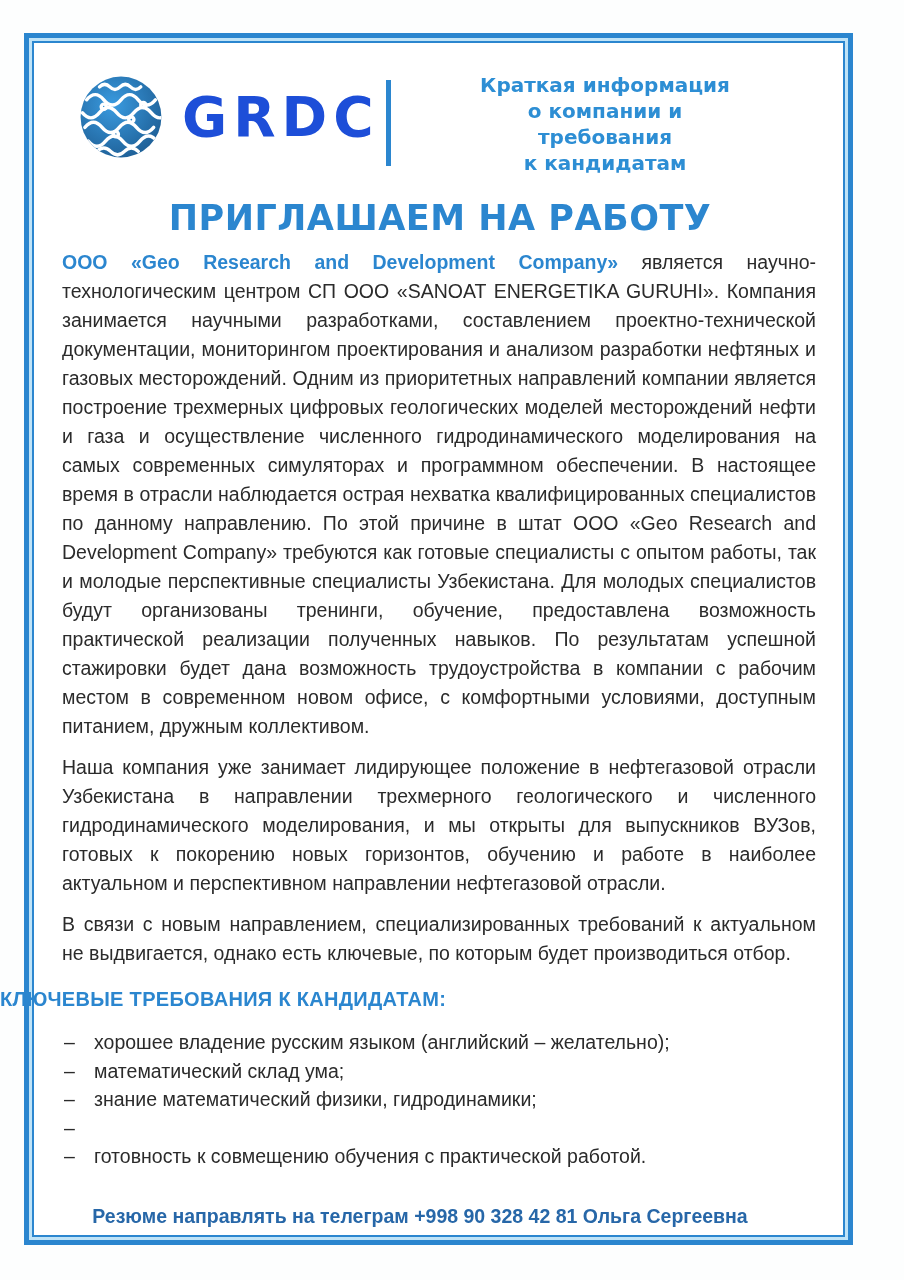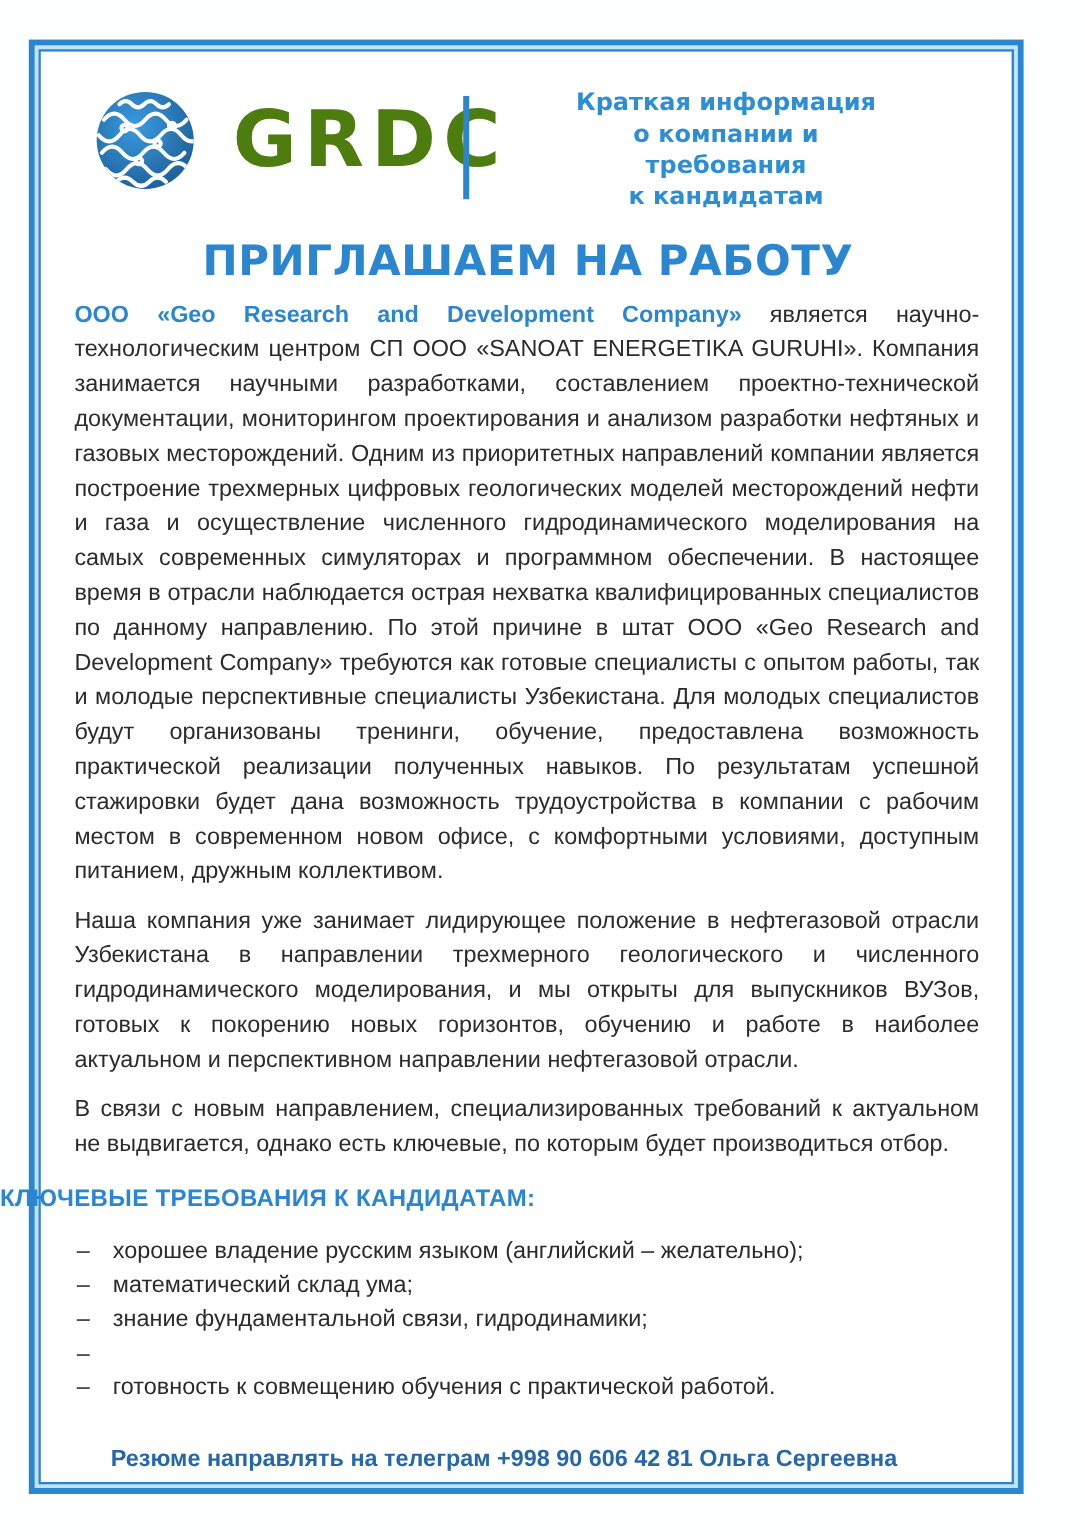--- a/index.html
+++ b/index.html
@@ -15,23 +15,23 @@
     position:absolute; left:29px; top:38px; width:819px; height:1202px;
     border:3px solid #bfe3f7; box-sizing:border-box;
   }
   .frame-inner {
     position:absolute; left:32px; top:41px; width:813px; height:1196px;
     border:2px solid #2b86cf; box-sizing:border-box; background:#ffffff;
   }
   .header { position:absolute; left:78px; top:72px; width:700px; height:100px; }
   .globe { position:absolute; left:0; top:2px; width:86px; height:86px; }
   .wordmark {
-    position:absolute; left:116px; top:14px;
-    font-family:"DejaVu Sans", sans-serif; font-weight:bold; font-size:65px;
-    letter-spacing:6px; color:#4d7c0f; line-height:62px;
+    position:absolute; left:104px; top:14px;
+    font-family:"DejaVu Sans", sans-serif; font-weight:bold; font-size:55px;
+    letter-spacing:6px; color:#1d4ed8; line-height:62px;
   }
   .vbar { position:absolute; left:308px; top:8px; width:5px; height:86px; background:#2b86cf; }
   .subtitle {
     position:absolute; left:460px; top:72px; width:290px; text-align:center;
     color:#2d8ed4; font-weight:bold; font-size:20px; line-height:26px;
     font-family:"DejaVu Sans", sans-serif;
   }
   .title {
     position:absolute; left:0; width:880px; top:198px; text-align:center;
     color:#2b86cf; font-weight:bold; font-size:35px; letter-spacing:0.5px;
@@ -115,24 +115,24 @@
   <li>
       <span class="dash">–</span>
       <span>хорошее владение русским языком (английский – желательно);</span>
     </li>
   <li>
       <span class="dash">–</span>
       <span>математический склад ума;</span>
     </li>
   <li>
       <span class="dash">–</span>
-      <span>знание фундаментальной связи, гидродинамики;</span>
+      <span>знание математический физики, гидродинамики;</span>
     </li>
   <li>
       <span class="dash">–</span>
     </li>
   <li>
       <span class="dash">–</span>
       <span>готовность к совмещению обучения с практической работой.</span>
     </li>
 </ul>
 
-<div class="footer">Резюме направлять на телеграм +998 90 606 42 81 Ольга Сергеевна</div>
+<div class="footer">Резюме направлять на телеграм +998 90 328 42 81 Ольга Сергеевна</div>
 
 </body></html>

